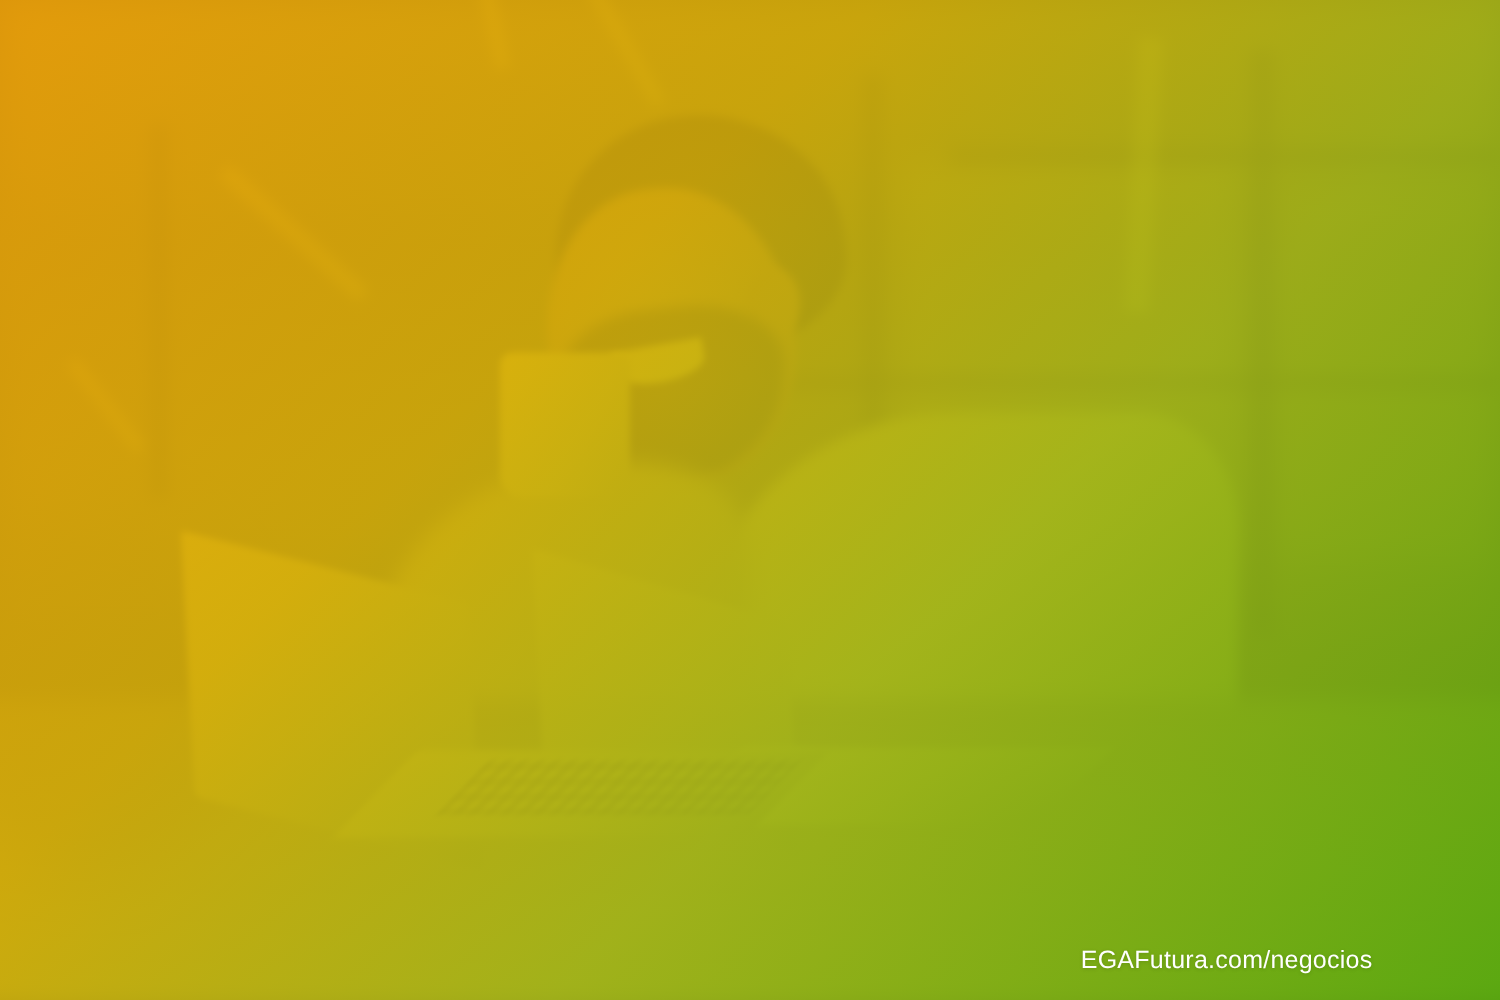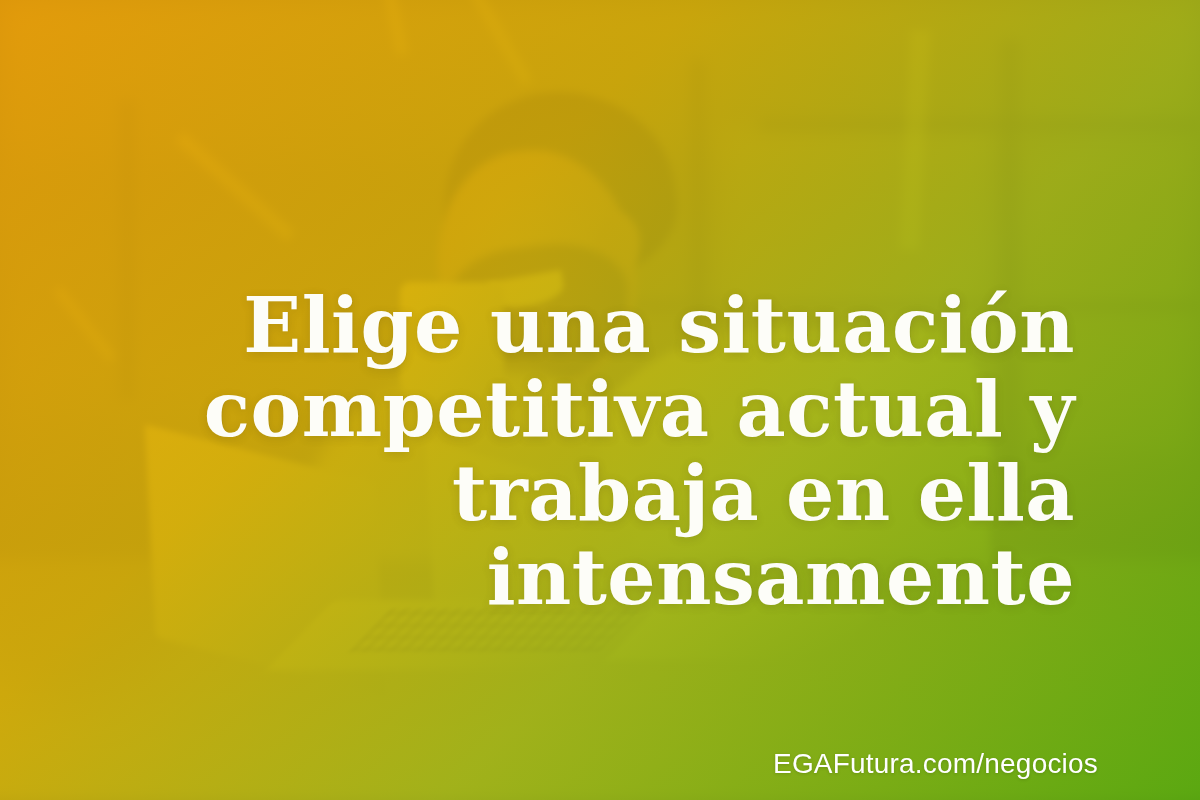--- a/index.html
+++ b/index.html
@@ -227,21 +227,21 @@
        0 2px 10px rgba(60,50,20,0.16);
   }
   .headline .hl-line { display: block; white-space: nowrap; }
 
   
   .footer-url {
     position: absolute;
     right: 102px;
     bottom: 20px;
     font-family: "Liberation Sans", sans-serif;
-    font-size: 28px;
+    font-size: 20px;
     font-weight: 400;
     color: #ffffff;
     letter-spacing: 0.2px;
     text-shadow: 0 1px 3px rgba(40,60,10,0.22);
   }
 </style>
 </head>
 <body>
 
 <div class="stage" style="width: 1200px; height: 800px;">
@@ -281,22 +281,16 @@
     <div class="ph-laptop lid2"></div>
     <div class="ph-laptop base2"></div>
     <div class="ph-laptop lid1"></div>
     <div class="ph-laptop base1"></div>
     <div class="ph-keys"></div>
   </div>
 
   <div class="overlay" style="background: linear-gradient(135deg, rgb(245, 168, 12) 0%, rgb(217, 179, 13) 35%, rgb(169, 187, 28) 62%, rgb(95, 177, 18) 100%);"></div>
   <div class="overlay-boost" style="background: linear-gradient(135deg, rgb(245, 168, 12) 0%, rgb(217, 179, 13) 35%, rgb(169, 187, 28) 62%, rgb(95, 177, 18) 100%);"></div>
 
-  <div class="headline" style="color: rgb(253, 253, 248); text-align: right;">
-    <span class="hl-line">Elige una situación</span>
-    <span class="hl-line">competitiva actual y</span>
-    <span class="hl-line">trabaja en ella</span>
-    <span class="hl-line">intensamente</span>
-  </div>
 
   <div class="footer-url" style="color: rgb(255, 255, 255);">EGAFutura.com/negocios</div>
 
 </div>
 
 </body></html>

